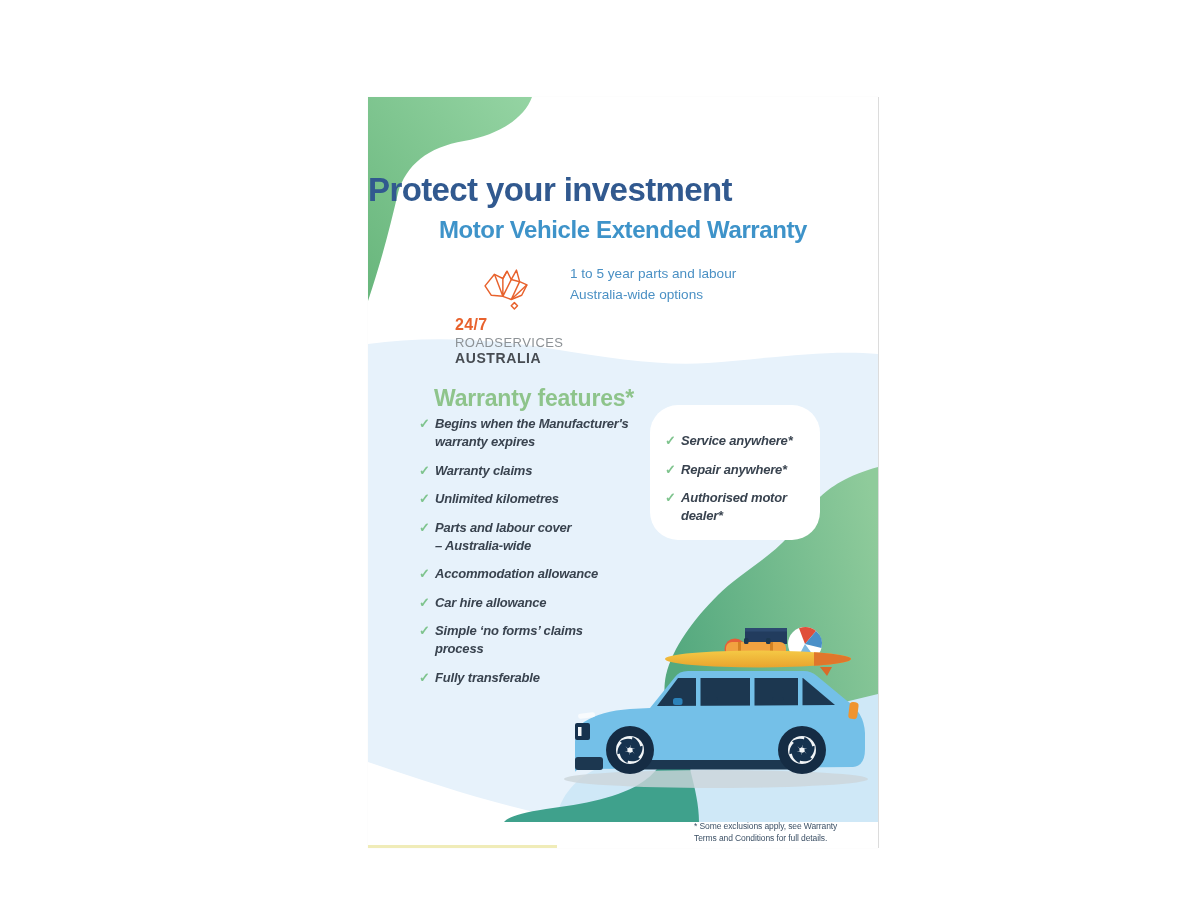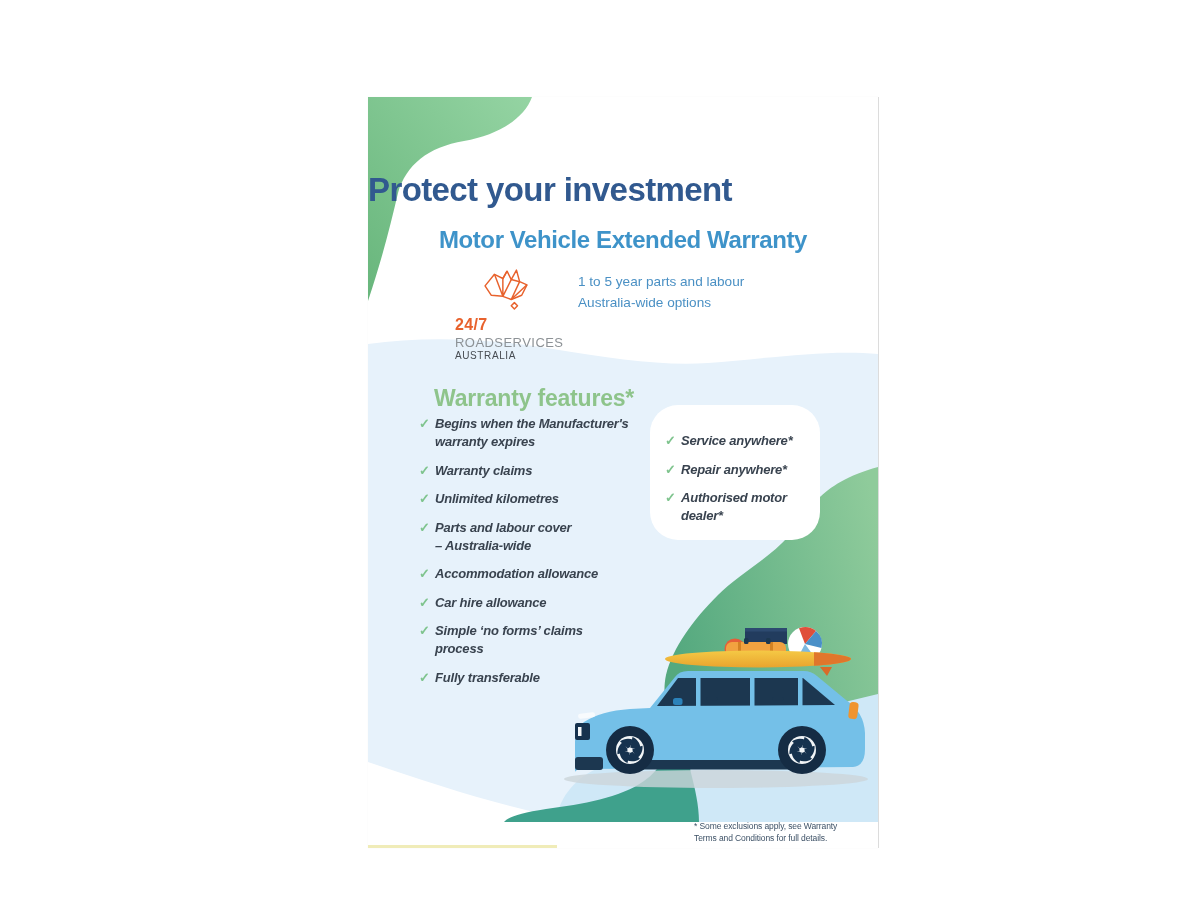--- a/index.html
+++ b/index.html
@@ -4,31 +4,31 @@
 <style>
   html,body{margin:0;padding:0;background:#ffffff;}
   .stage{position:relative;width:1200px;height:900px;background:#ffffff;overflow:hidden;
          font-family:"Liberation Sans", sans-serif;}
   .page{position:absolute;left:368px;top:97px;width:510px;height:751px;background:#ffffff;
         box-shadow:1px 0 0 #dcdcdc, 0 0 1px rgba(0,0,0,.06);}
   .bg-svg{position:absolute;left:0;top:0;width:510px;height:751px;display:block;}
 
   .title{position:absolute;left:0;top:74px;width:510px;text-align:left;
          font-size:33px;font-weight:700;letter-spacing:-0.6px;color:var(--title-navy,#31598f);}
-  .subtitle{position:absolute;left:0;top:129px;width:510px;text-align:center;
+  .subtitle{position:absolute;left:0;top:119px;width:510px;text-align:center;
          font-size:24px;font-weight:700;letter-spacing:-0.4px;color:var(--subtitle-blue,#3e93c9);}
 
   .logo{position:absolute;left:80px;top:170px;display:flex;align-items:center;flex-direction:column;}
   .logo svg{display:block;}
   .logo-text{margin-left:7px;margin-top:6px;line-height:1;}
   .logo-247{font-size:16px;font-weight:800;color:var(--logo-orange,#e8622d);letter-spacing:.3px;}
   .logo-road{font-size:13px;color:#8d9296;letter-spacing:.45px;margin-top:2.5px;}
-  .logo-aus{font-size:10px;font-weight:400;color:#474c52;letter-spacing:.6px;margin-top:2px;}
-
-  .intro{position:absolute;left:202px;top:167px;margin:8px;padding:0;list-style:none;
+  .logo-aus{font-size:14px;font-weight:700;color:#474c52;letter-spacing:.6px;margin-top:2px;}
+
+  .intro{position:absolute;left:202px;top:167px;margin:0;padding:0;list-style:none;
          font-size:13.6px;line-height:20.6px;color:var(--intro-blue,#4a90c4);}
 
   .features-heading{position:absolute;left:52px;top:288px;font-size:23px;font-weight:700;
          color:var(--heading-green,#8ec48b);letter-spacing:-0.2px;margin-left:14px;}
   ul.checklist{margin:0;padding:0;list-style:none;}
   ul.checklist li{display:flex;align-items:flex-start;margin-bottom:10.5px;}
   .check{flex:0 0 auto;width:16px;font-size:13px;font-weight:700;color:var(--check-green,#7fc48e);
          line-height:18px;}
   .check-text{font-size:13px;font-weight:700;line-height:18px;letter-spacing:-0.2px;
          color:var(--text-dark,#39434f);white-space:pre-line;font-style:italic;}

